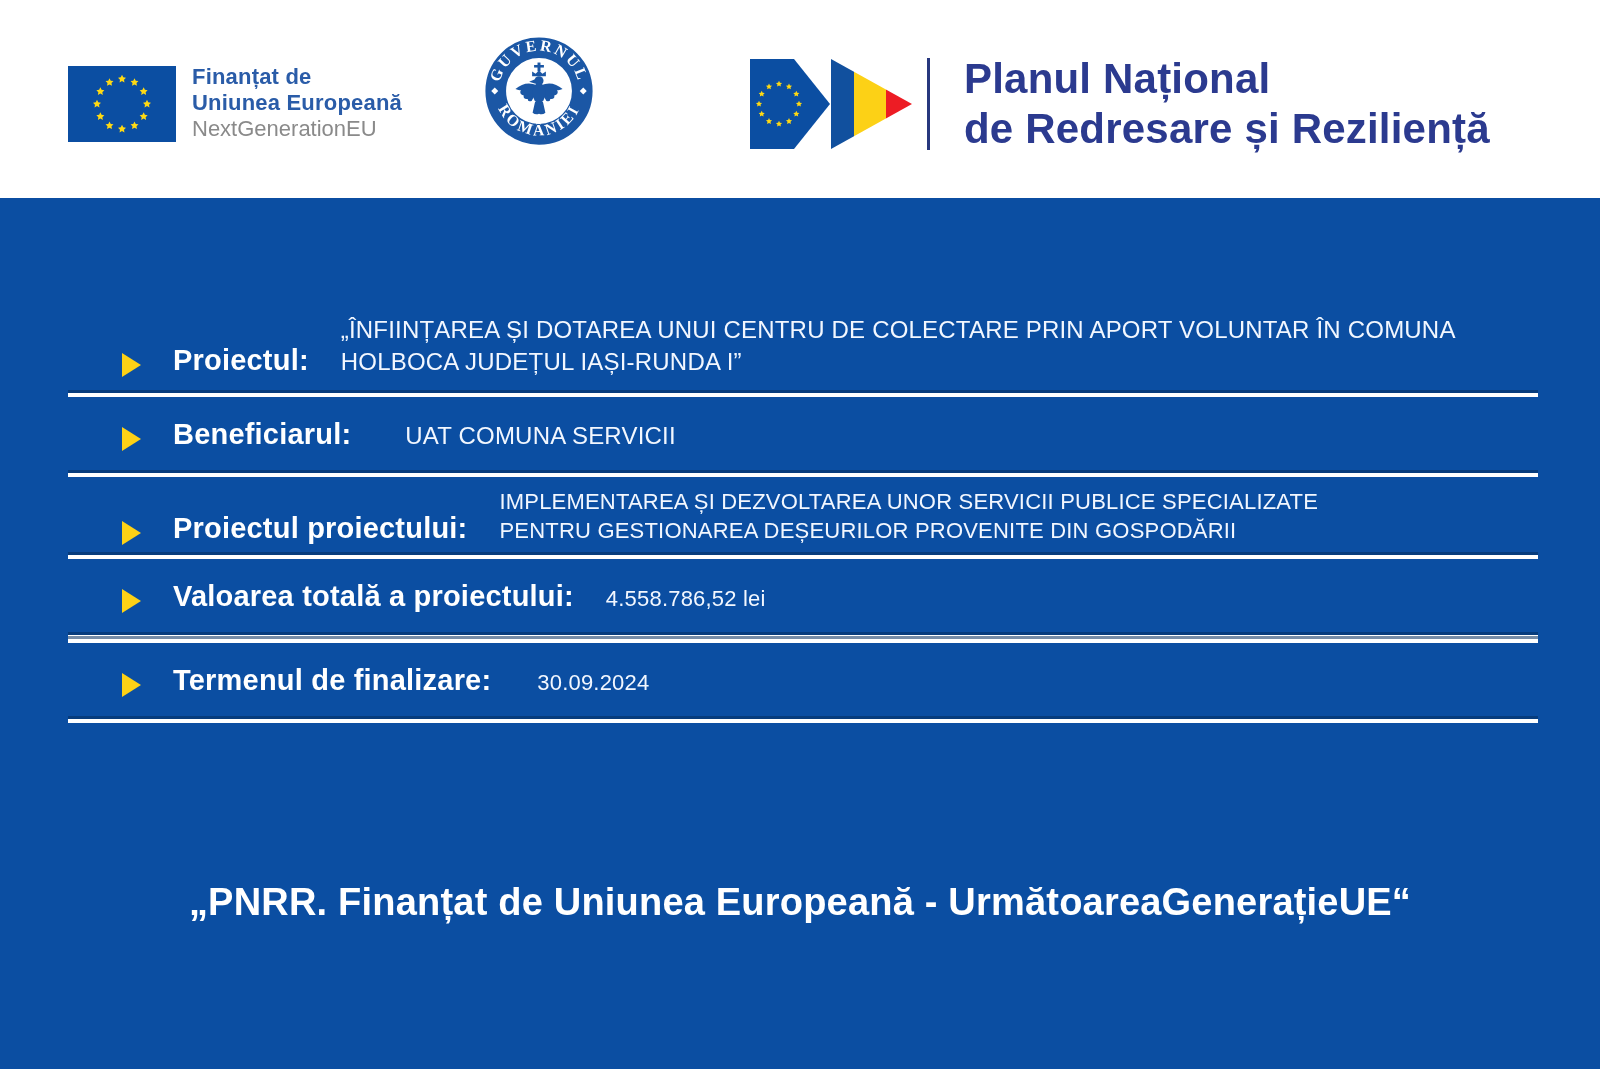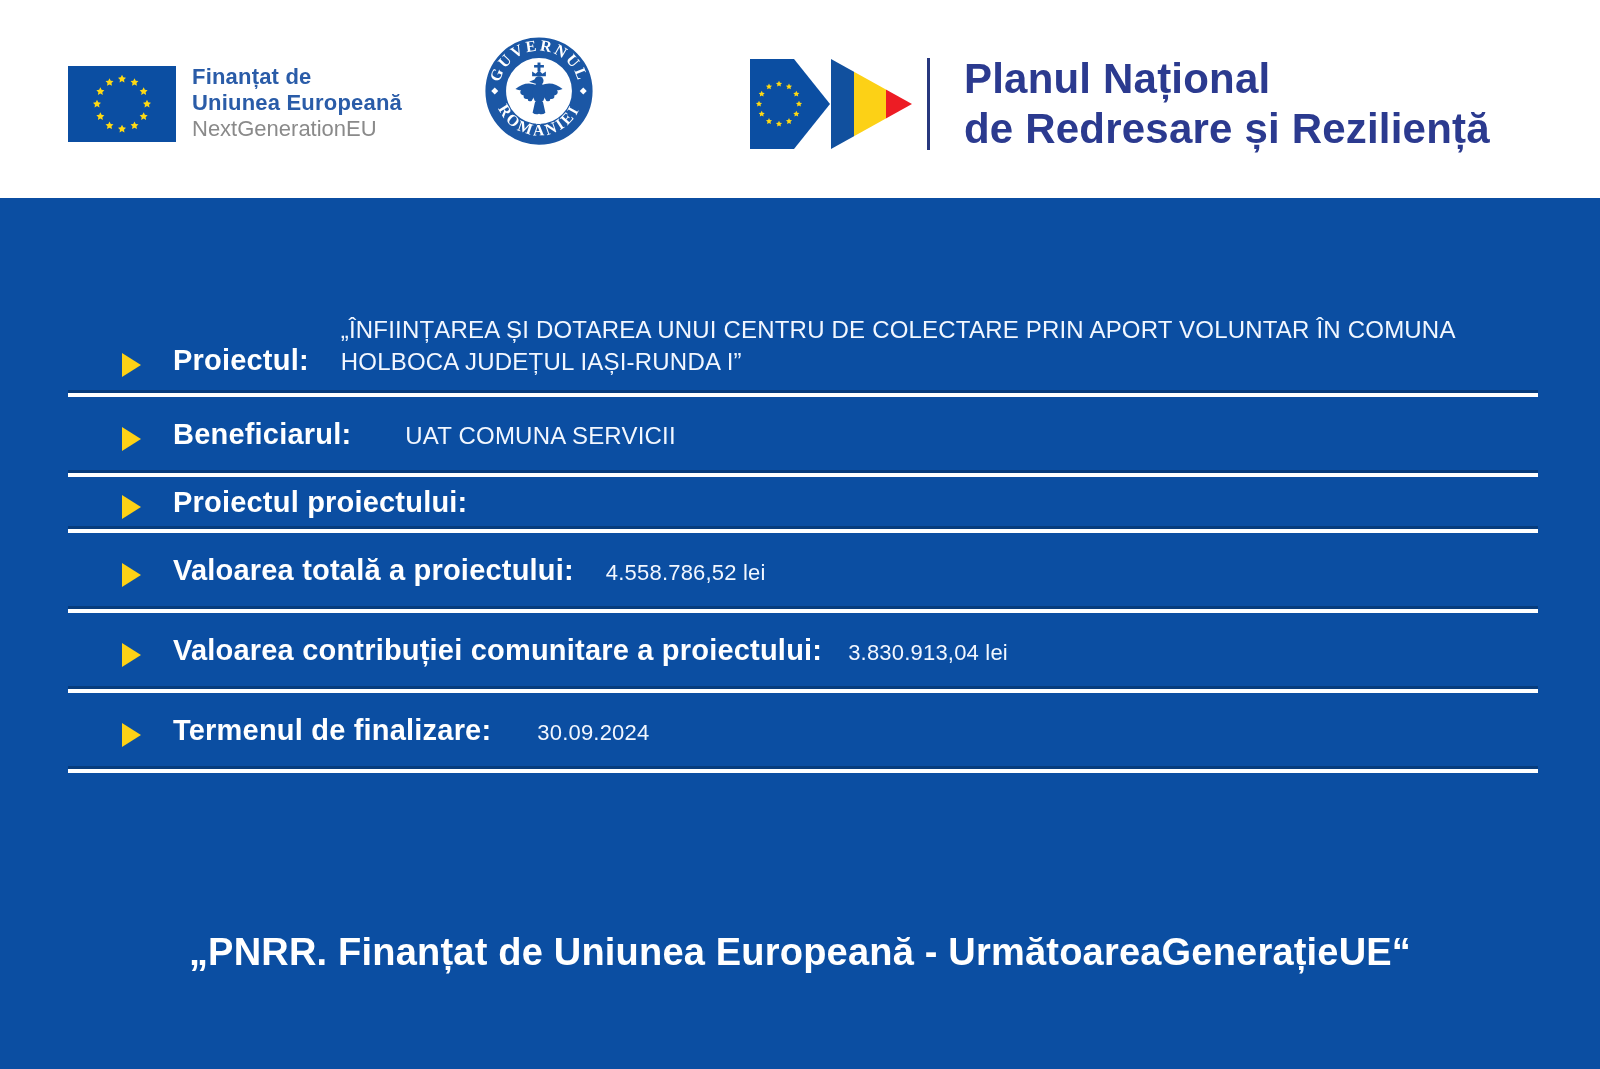--- a/index.html
+++ b/index.html
@@ -177,35 +177,31 @@
     <div class="row tall">
       <span class="bullet"></span>
       <span class="row-label">Beneficiarul:</span>
       <span class="row-value" style="margin-left:22px;">UAT COMUNA SERVICII</span>
     </div>
     <div class="sep"></div>
 
     <div class="row slim">
       <span class="bullet"></span>
       <span class="row-label">Proiectul proiectului:</span>
+      <span class="row-value small w-mid">IMPLEMENTAREA ȘI DEZVOLTAREA UNOR SERVICII PUBLICE SPECIALIZATE PENTRU GESTIONAREA DEȘEURILOR PROVENITE DIN GOSPODĂRII</span>
     </div>
     <div class="sep"></div>
 
     <div class="row tall">
       <span class="bullet"></span>
       <span class="row-label">Valoarea totală a proiectului:</span>
       <span class="row-value small">4.558.786,52 lei</span>
     </div>
     <div class="sep"></div>
 
-    <div class="row tall">
-      <span class="bullet"></span>
-      <span class="row-label">Valoarea contribuției comunitare a proiectului:</span>
-      <span class="row-value small" style="margin-left:-6px;">3.830.913,04 lei</span>
-    </div>
     <div class="sep"></div>
 
     <div class="row tall">
       <span class="bullet"></span>
       <span class="row-label">Termenul de finalizare:</span>
       <span class="row-value small" style="margin-left:14px;">30.09.2024</span>
     </div>
     <div class="sep"></div>
 
     <div class="board-footer">„PNRR. Finanțat de Uniunea Europeană - UrmătoareaGenerațieUE“</div>

